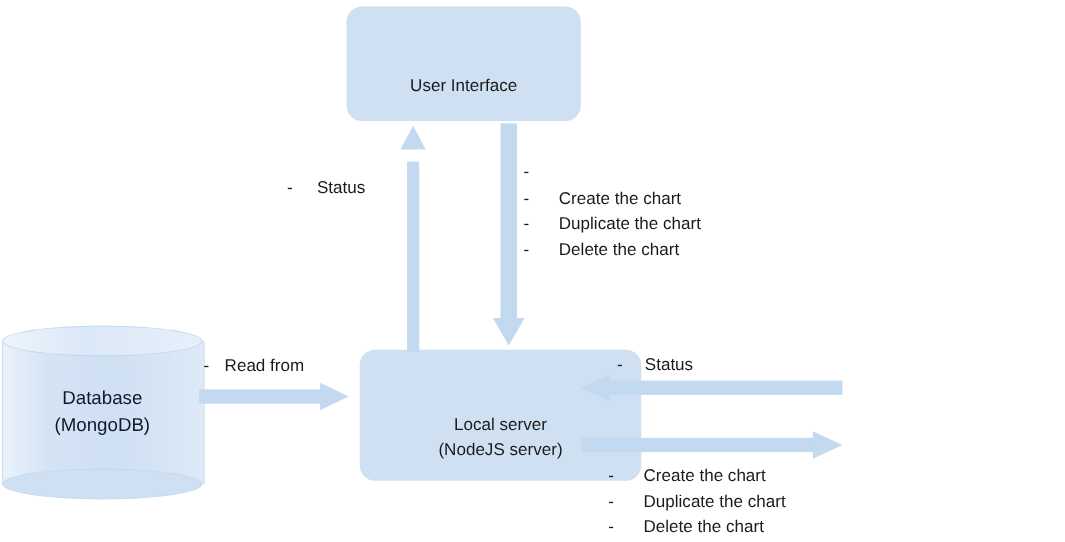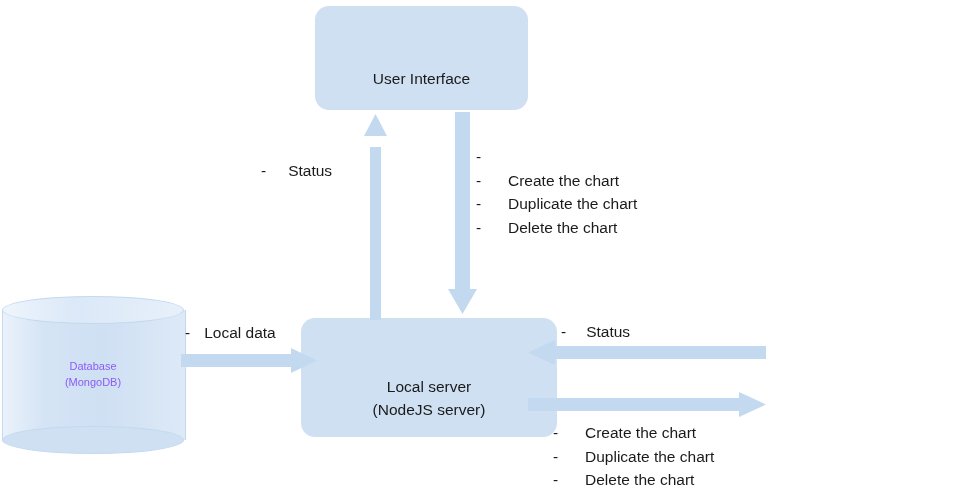--- a/index.html
+++ b/index.html
@@ -73,23 +73,23 @@
   .cyl-text {
     position: absolute;
     left: 0;
     top: 0;
     width: 100%;
     height: 100%;
     display: flex;
     align-items: center;
     justify-content: center;
     text-align: center;
-    font-size: 11px;
+    font-size: 17px;
     line-height: 1.45;
-    color: #8b5cf6;
+    color: #0f172a;
     white-space: pre-line;
   }
   
   .arrow {
     position: absolute;
   }
   .arrow svg {
     display: block;
   }
   .bullets {
@@ -119,21 +119,21 @@
 </style>
 </head>
 <body>
 
 <div id="canvas">
 
   <div class="node" style="left:315px; top:6px; width:213px; height:104px;">
     <span class="node-label">User Interface</span>
   </div>
 
-  <div class="node" style="left:301px; top:318px; width:256px; height:119px;">
+  <div class="node" style="left:327px; top:318px; width:256px; height:119px;">
     <span class="node-label">Local server
 (NodeJS server)</span>
   </div>
 
 
   <div class="cylinder" style="left:2px; top:296px; width:182px; height:158px;">
     <div class="cyl-body"></div>
     <div class="cyl-bottom"></div>
     <div class="cyl-top"></div>
     <div class="cyl-text">Database
@@ -176,21 +176,21 @@
     </svg>
   </div>
 
   <div class="inline-label" style="left:261px; top:162px;">
     <span>-</span>
     <span>Status</span>
   </div>
 
   <div class="inline-label" style="left:185px; top:324px; gap:14px;">
     <span>-</span>
-    <span>Local data</span>
+    <span>Read from</span>
   </div>
 
   <div class="inline-label" style="left:561px; top:323px; gap:20px;">
     <span>-</span>
     <span>Status</span>
   </div>
 
   <div class="bullets" style="left:476px; top:145px;">
     <div class="bullet-row">
       <span class="bullet-dash">-</span>

